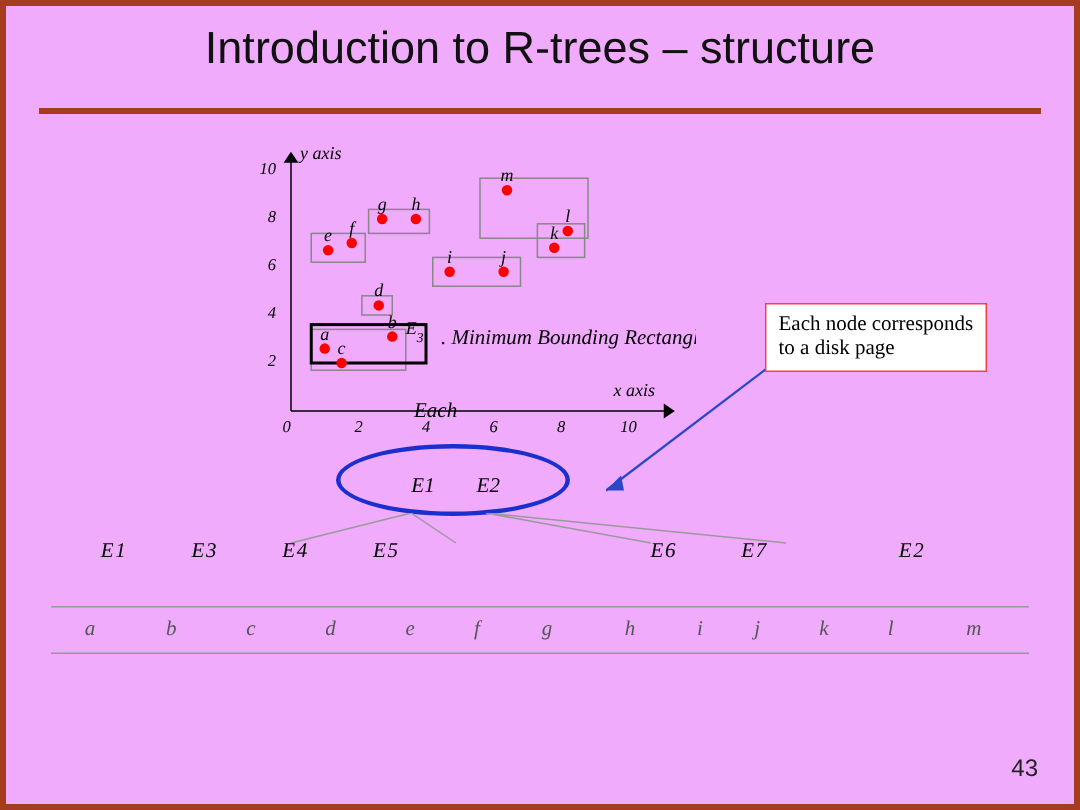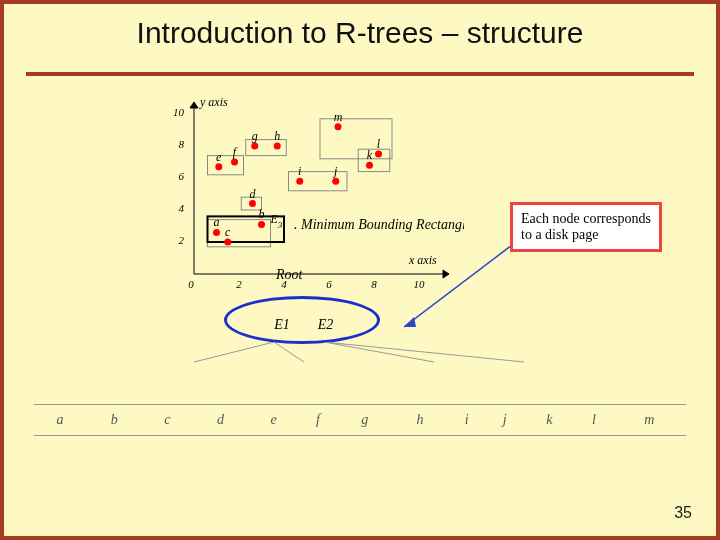--- a/index.html
+++ b/index.html
@@ -1,28 +1,28 @@
 <!DOCTYPE html>
 <html><head>
 <meta charset="utf-8">
 <style>
   html,body{margin:0;padding:0;width:720px;height:540px;font-family:Arial,Helvetica,sans-serif;overflow:hidden}
-  .slide{position:relative;width:720px;height:540px;box-sizing:border-box;border:4px solid #a53c1f;background:#fef9c3}
+  .slide{position:relative;width:720px;height:540px;box-sizing:border-box;border:4px solid #a53c1f;background:#f0abfc}
   .title{position:absolute;top:12px;left:0;right:0;text-align:center;font-size:30px;color:#111}
   .rule{position:absolute;top:68px;left:22px;right:22px;height:4px;background:#a53c1f}
   .diagram{position:absolute;top:90px;left:150px;width:310px;height:250px}
   .axis{stroke:#000;stroke-width:1;fill:none}
   .tick text{font:11px 'Times New Roman',serif;font-style:italic;fill:#000}
   .lbl{font:12px 'Times New Roman',serif;font-style:italic;fill:#000}
   .llbl{font:12px 'Times New Roman',serif;font-style:italic;text-anchor:middle}
   .pt{fill:#f00}
   .wbox{fill:none;stroke:#888;stroke-width:1}
   .bbox{fill:none;stroke:#000;stroke-width:2}
   .mbr{font:14px 'Times New Roman',serif;font-style:italic}
-  .note{position:absolute;top:198px;left:506px;width:130px;border:3px solid #ef4444;padding:6px 8px;font:14px 'Times New Roman',serif;color:#000;background:#fff}
+  .note{position:absolute;top:198px;left:506px;width:130px;border:1px solid #ef4444;padding:6px 8px;font:14px 'Times New Roman',serif;color:#000;background:#fff}
   .arrowwrap{position:absolute;top:228px;left:400px;width:170px;height:110px;pointer-events:none}
   .ellipse{position:absolute;top:292px;left:220px;width:150px;height:42px;border:3px solid #1a2fcc;border-radius:50%;background:transparent}
   .root-label{position:absolute;top:263px;left:272px;font:14px 'Times New Roman',serif;font-style:italic}
   .mid-row{position:absolute;top:356px;left:44px;font:14px 'Times New Roman',serif;font-style:italic;letter-spacing:1px}
   .mid-row span{display:inline-block;text-align:center}
   .mid-row .w{width:56px}
   .leaf-strip{position:absolute;top:400px;left:30px;right:30px;border-top:1px solid #999;border-bottom:1px solid #999;padding:6px 0}
   .leaf-strip table{width:100%;border-collapse:collapse;font:14px 'Times New Roman',serif;font-style:italic}
   .leaf-strip td{text-align:center;color:#555;border-right:1px solid rgba(0,0,0,0)}
   .sub-row{position:absolute;top:440px;left:30px;font:16px 'Times New Roman',serif;font-style:italic}
@@ -108,34 +108,45 @@
           <circle class="pt" cx="184" cy="32.80000000000001" r="3.5"></circle>
           <text class="llbl" x="184" y="26.80000000000001">m</text>
         </g>
 
       <text id="e3l" class="lbl" x="116.5" y="128.8">E<tspan baseline-shift="sub" font-size="9">3</tspan></text>
 
       <text class="mbr" x="140" y="135">. Minimum Bounding Rectangle (MBR)</text>
     </svg>
   </div>
 
-  <div class="root-label">Root</div>
+  <div class="root-label">Each</div>
   <div class="ellipse"></div>
   <div class="e1e2">
     <span><span>E1</span></span>
     <span><span>E2</span></span>
   </div>
 
   <svg class="treeconn">
     <line x1="90" y1="0" x2="10" y2="20" stroke="#999"></line>
     <line x1="90" y1="0" x2="120" y2="20" stroke="#999"></line>
     <line x1="140" y1="0" x2="250" y2="20" stroke="#999"></line>
     <line x1="140" y1="0" x2="340" y2="20" stroke="#999"></line>
   </svg>
 
+  <div class="mid-row">
+    <span class="w">E1</span>
+    <span class="w">E3</span>
+    <span class="w">E4</span>
+    <span class="w">E5</span>
+    <span style="display:inline-block;width:120px"></span>
+    <span class="w">E6</span>
+    <span class="w">E7</span>
+    <span style="display:inline-block;width:40px"></span>
+    <span class="w">E2</span>
+  </div>
 
   <div class="leaf-strip">
     <table>
         <tbody>
           <tr id="leafrow">
             <td>a</td>
             <td>b</td>
             <td>c</td>
             <td>d</td>
             <td>e</td>
@@ -152,14 +163,14 @@
       </table>
   </div>
 
 
   <svg class="arrowwrap">
     <line x1="0" y1="95" x2="112" y2="10" stroke="#2a47c8" stroke-width="1.5"></line>
     <polygon points="0,95 10,85 12,95" fill="#2a47c8"></polygon>
   </svg>
   <div class="note">Each node corresponds to a disk page</div>
 
-  <div class="pageno">35</div>
+  <div class="pageno">43</div>
 </div>
 
 </body></html>

